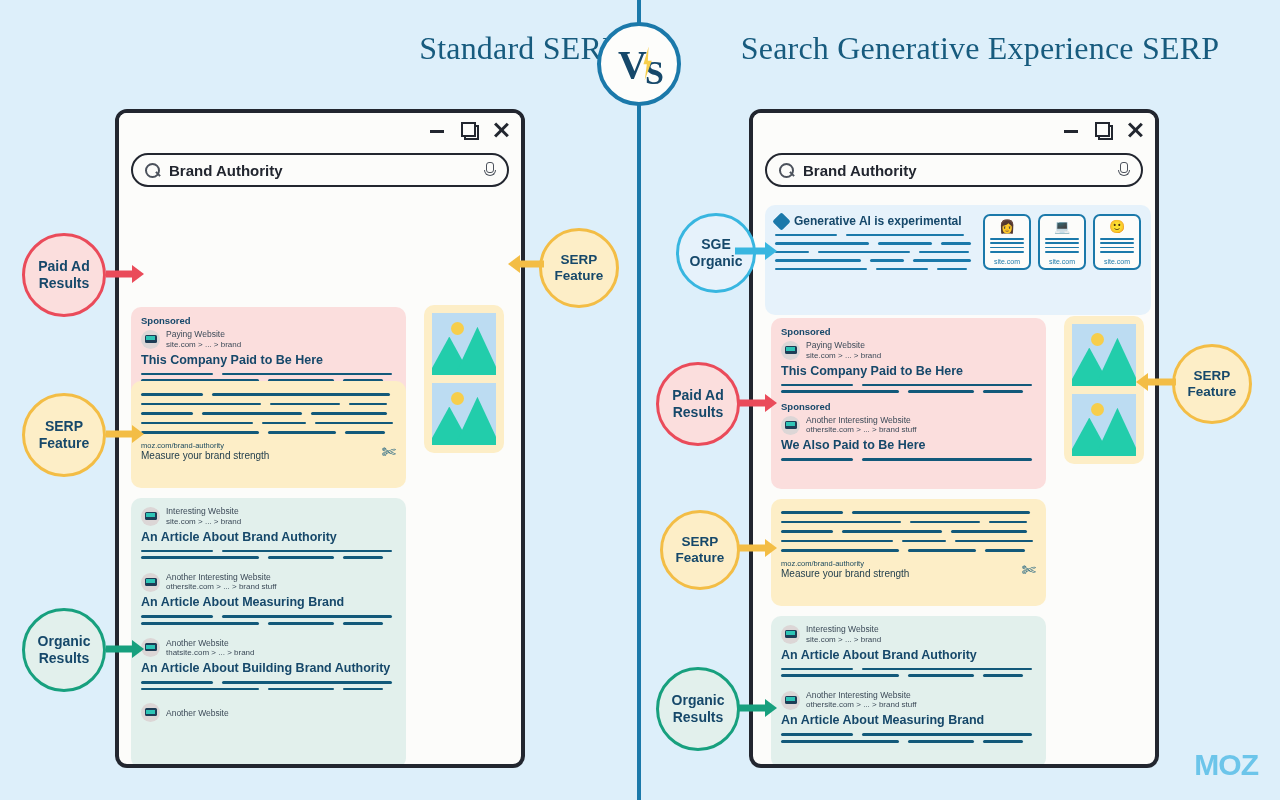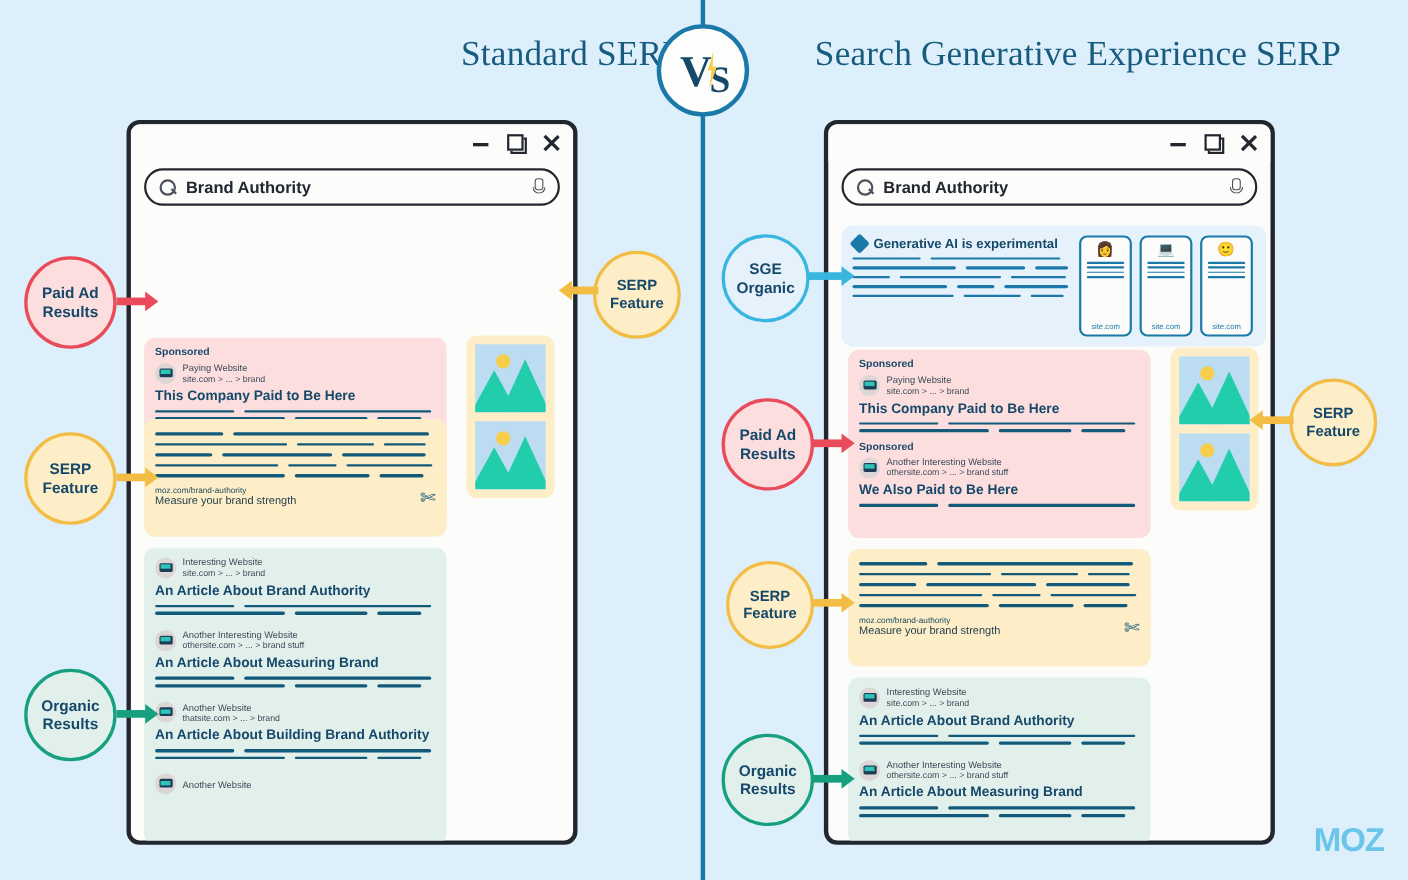--- a/index.html
+++ b/index.html
@@ -163,21 +163,21 @@
   }
   .thumb .mt1, .thumb .mt2 {
     position: absolute; bottom: 0; background: #22cdab;
   }
   .thumb .mt1 { left: -6%; width: 66%; height: 62%; clip-path: polygon(50% 0, 100% 100%, 0 100%); }
   .thumb .mt2 { right: -6%; width: 70%; height: 78%; clip-path: polygon(50% 0, 100% 100%, 0 100%); }
 
   
   .sge-panel {
     background: #e6f2fb; border-radius: 10px; padding: 9px 10px;
-    display: flex; gap: 6px;
+    display: flex; flex-direction: column; gap: 6px;
   }
   .sge-top { display: flex; gap: 10px; }
   .sge-left { flex: 1; }
   .sge-head { display: flex; align-items: center; gap: 6px; margin-bottom: 6px; }
   .diamond-icon {
     width: 13px; height: 13px; background: #1b79aa;
     transform: rotate(45deg); border-radius: 2px; flex: 0 0 auto;
   }
   .sge-title { font-size: 12px; font-weight: bold; color: #16486a; }
   .ln-sge { height: 2.4px; background: #1b79aa; border-radius: 2px; }
@@ -611,21 +611,21 @@
 
 <div class="callout" style="left:539px;top:228px;width:80px;height:80px;background:#fdeec7;border:3px solid #f3bd45;font-size:13.5px;">
   <span>SERP</span>
   <span>Feature</span>
 </div>
 <div class="arrow" style="left:508px;top:255px;width:36px;height:18px;">
   <div class="shaft" style="right:0;width:26px;background:#f3bd45"></div>
   <div class="head" style="left:0;border-right:12px solid #f3bd45"></div>
 </div>
 
-<div class="callout" style="left:656px;top:213px;width:80px;height:80px;background:#e6f2fb;border:3px solid #38b6e0;font-size:14px;">
+<div class="callout" style="left:676px;top:213px;width:80px;height:80px;background:#e6f2fb;border:3px solid #38b6e0;font-size:14px;">
   <span>SGE</span>
   <span>Organic</span>
 </div>
 <div class="arrow" style="left:735px;top:242px;width:42px;height:18px;">
   <div class="shaft" style="left:0;width:32px;background:#38b6e0"></div>
   <div class="head" style="left:30px;border-left:12px solid #38b6e0"></div>
 </div>
 
 <div class="callout" style="left:656px;top:362px;width:84px;height:84px;background:#fbdedd;border:3px solid #ea4b5a;font-size:14px;">
   <span>Paid Ad</span>

